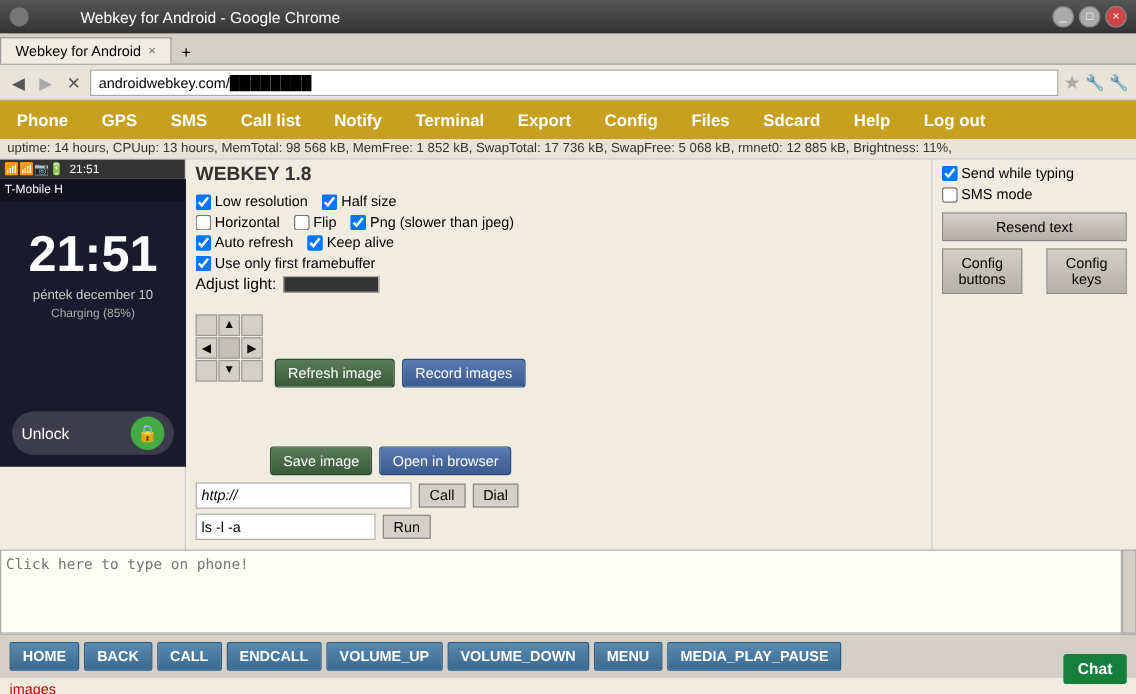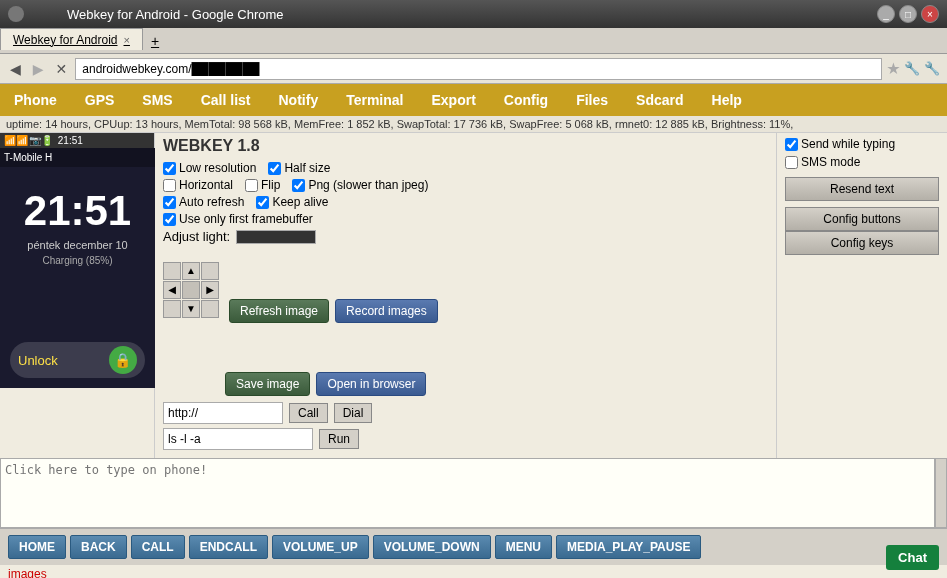--- a/index.html
+++ b/index.html
@@ -22,23 +22,23 @@
     .title-bar .win-controls { display: flex; gap: 4px; }
     .win-btn { width: 18px; height: 18px; border-radius: 50%; border: 1px solid #888; display: flex; align-items: center; justify-content: center; font-size: 10px; cursor: pointer; }
     .win-btn.minimize { background: #aaa; }
     .win-btn.maximize { background: #aaa; }
     .win-btn.close { background: #c44; color: #fff; }
 
     
     .tab-bar {
       background: #d4d0c8;
       display: flex;
+      align-items: flex-end;
       height: 26px;
       border-bottom: 1px solid #999;
-      text-decoration: underline;
     }
     .tab {
       background: #f0ece0;
       border: 1px solid #999;
       border-bottom: none;
       padding: 3px 12px;
       font-size: 12px;
       display: flex;
       align-items: center;
       gap: 6px;
@@ -146,21 +146,21 @@
       left: 10px;
       right: 10px;
       background: rgba(255,255,255,0.15);
       border-radius: 20px;
       height: 36px;
       display: flex;
       align-items: center;
       padding: 0 8px;
       justify-content: space-between;
     }
-    .unlock-text { color: #fde047; font-size: 13px; }
+    .unlock-text { color: #ffffff; font-size: 13px; }
     .unlock-btn {
       width: 28px; height: 28px;
       background: #4a4;
       border-radius: 50%;
       display: flex;
       align-items: center;
       justify-content: center;
       color: #fff;
       font-size: 14px;
       cursor: pointer;
@@ -224,26 +224,27 @@
       border: 1px solid #2a4a80;
     }
 
     .url-row {
       display: flex;
       align-items: center;
       gap: 6px;
       margin-bottom: 4px;
     }
     .url-input {
-      width: 120px;
+      width: 180px;
       height: 22px;
       border: 1px solid #aaa;
       padding: 0 4px;
       font-size: 12px;
       background: #fff;
+      font-style: italic;
     }
     .small-btn {
       background: #d4d0c8;
       border: 1px solid #888;
       padding: 2px 8px;
       font-size: 12px;
       cursor: pointer;
     }
 
     .cmd-row {
@@ -275,22 +276,21 @@
     .config-btn {
       background: linear-gradient(to bottom, #d4d0c8, #b4b0a8);
       border: 1px solid #888;
       padding: 4px 8px;
       font-size: 12px;
       cursor: pointer;
       flex: 1;
     }
     .config-row {
       display: flex;
-      gap: 0;
-      flex-direction: column;
+      gap: 20px;
     }
 
     
     .typing-area {
       background: #fff;
       width: 100%;
       display: flex;
     }
     .type-textarea {
       flex: 1;
@@ -400,20 +400,21 @@
   <div class="menu-item">GPS</div>
   <div class="menu-item">SMS</div>
   <div class="menu-item">Call list</div>
   <div class="menu-item">Notify</div>
   <div class="menu-item">Terminal</div>
   <div class="menu-item">Export</div>
   <div class="menu-item">Config</div>
   <div class="menu-item">Files</div>
   <div class="menu-item">Sdcard</div>
   <div class="menu-item">Help</div>
+  <div class="menu-item">Log out</div>
 </div>
 
 <div class="status-bar">
   <span>uptime: 14 hours, CPUup: 13 hours, MemTotal: 98 568 kB, MemFree: 1 852 kB, SwapTotal: 17 736 kB, SwapFree: 5 068 kB, rmnet0: 12 885 kB, Brightness: 11%,</span>
 </div>
 
 <div class="content-area">
 
   <div class="phone-panel">
     <div class="phone-status-bar">

